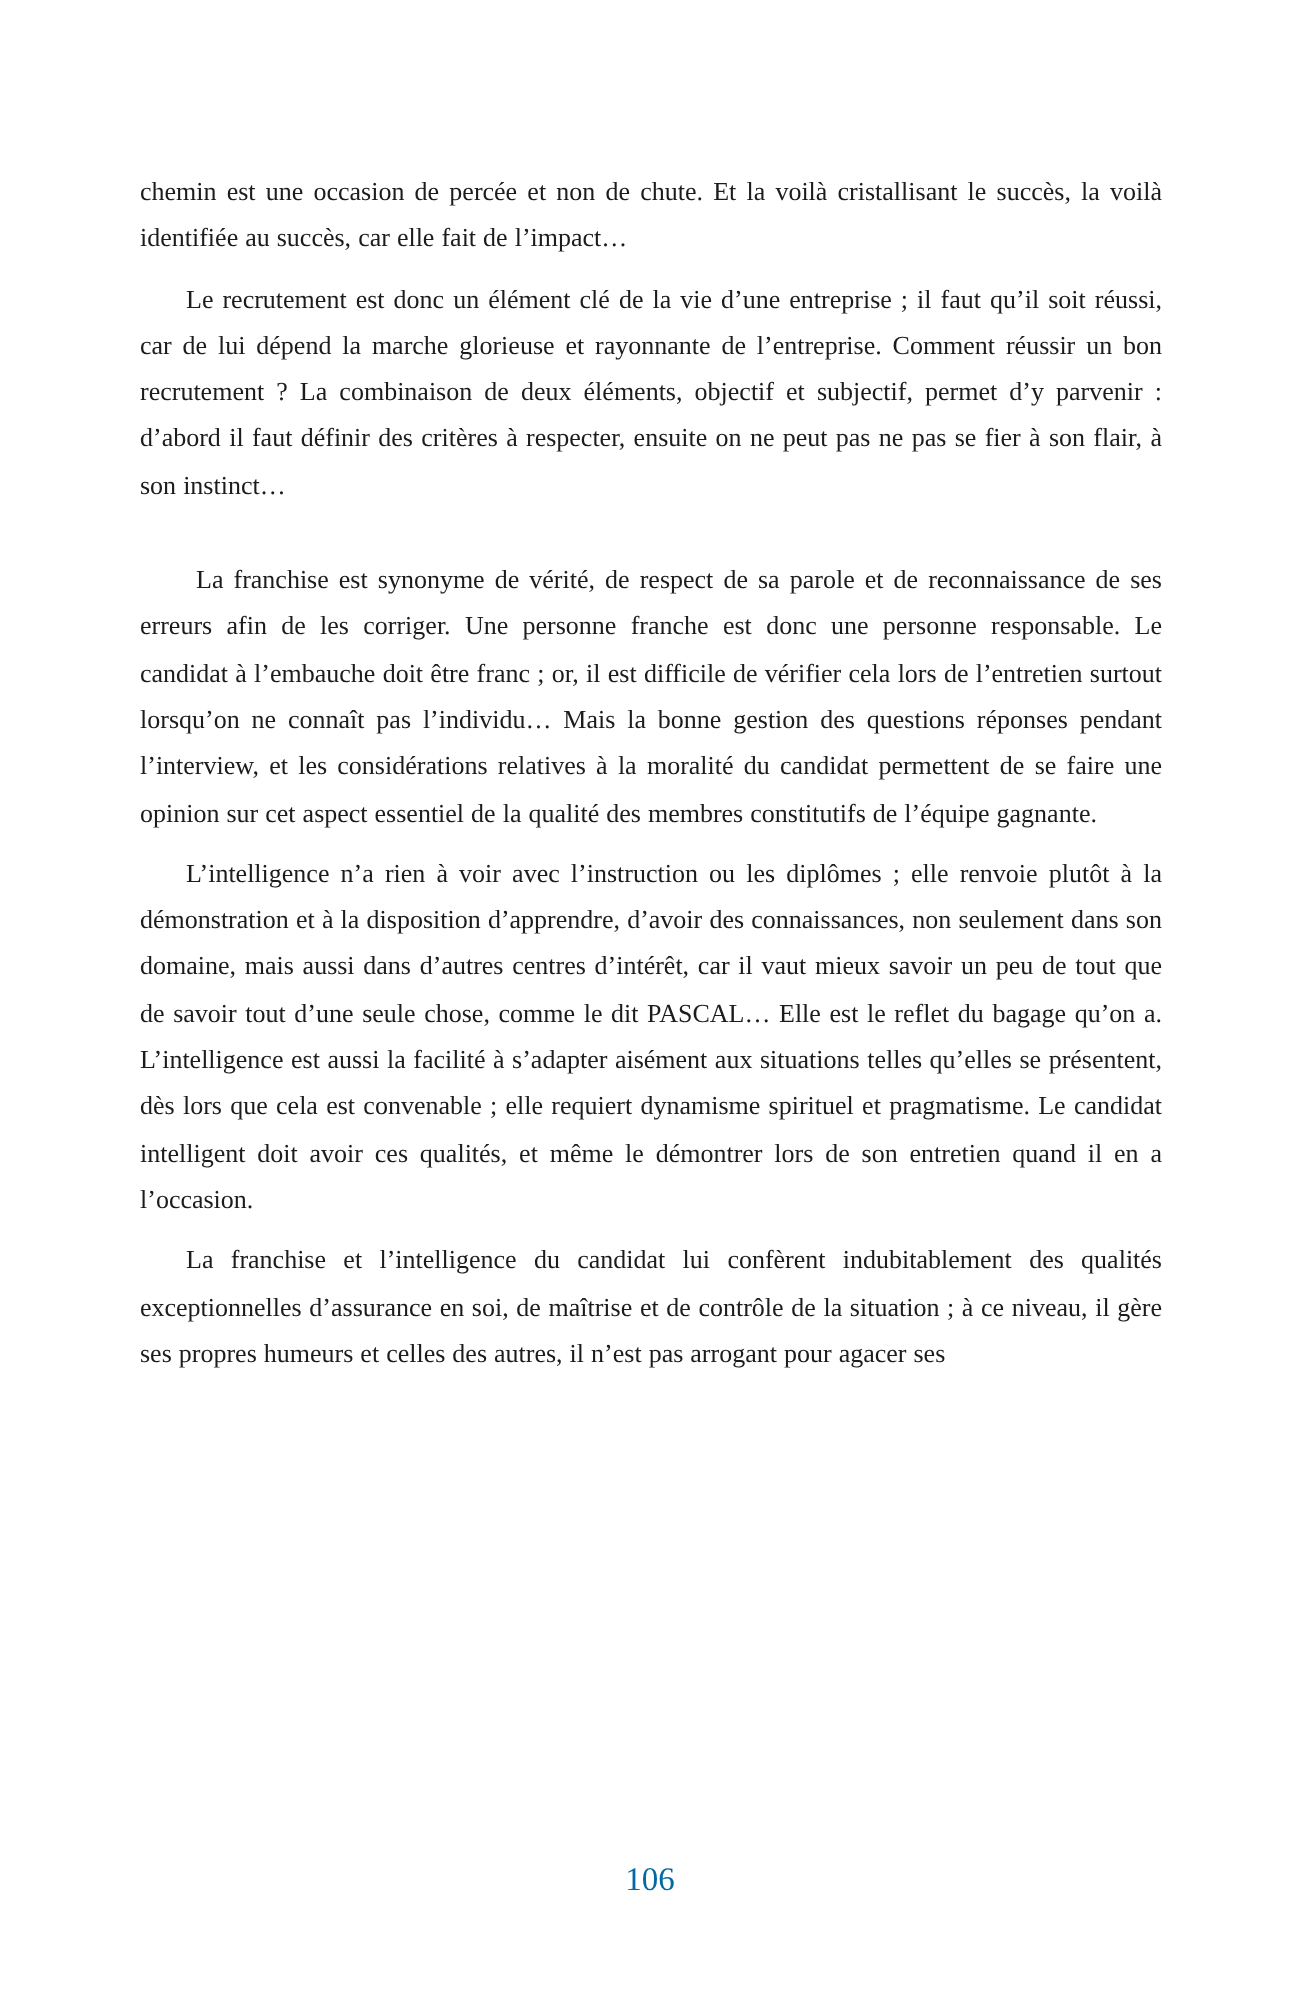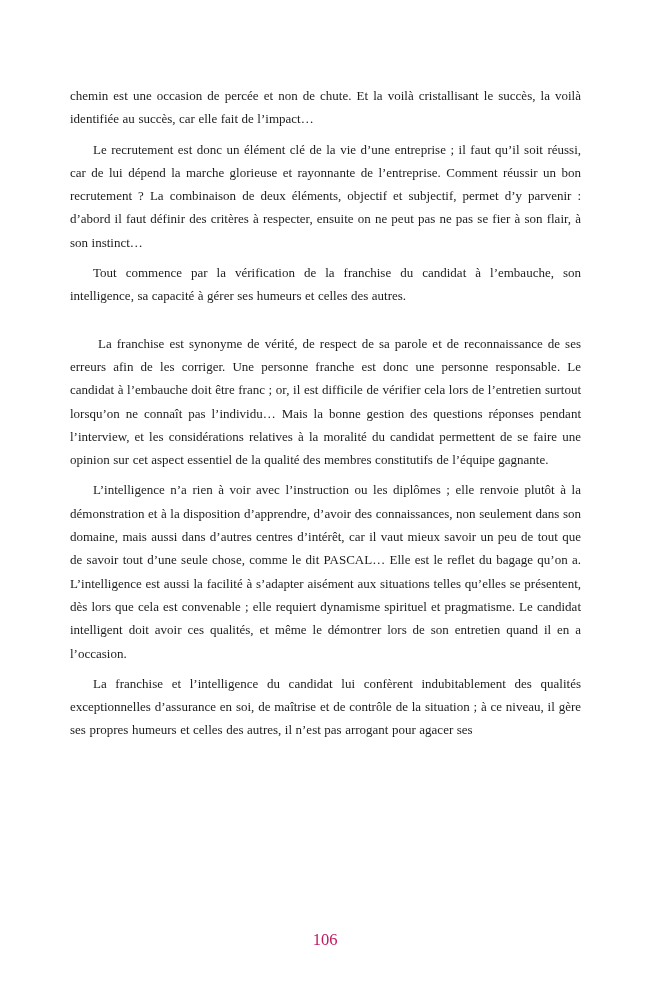--- a/index.html
+++ b/index.html
@@ -48,29 +48,28 @@
     margin-bottom: 0;
   }
   .folio {
     position: absolute;
     left: 0;
     top: 930px;
     width: 100%;
     text-align: center;
     font-family: "Liberation Serif", "DejaVu Serif", serif;
     font-size: 16.5px;
-    color: #be185d;
+    color: #0369a1;
   }
 </style>
 </head>
 <body>
 
 <div class="page">
   <div class="text-block">
     <p class="no-indent">chemin est une occasion de percée et non de chute. Et la voilà cristallisant le succès, la voilà identifiée au succès, car elle fait de l’impact…</p>
     <p>Le recrutement est donc un élément clé de la vie d’une entreprise ; il faut qu’il soit réussi, car de lui dépend la marche glorieuse et rayonnante de l’entreprise. Comment réussir un bon recrutement ? La combinaison de deux éléments, objectif et subjectif, permet d’y parvenir : d’abord il faut définir des critères à respecter, ensuite on ne peut pas ne pas se fier à son flair, à son instinct…</p>
-    <p>Tout commence par la vérification de la franchise du candidat à l’embauche, son intelligence, sa capacité à gérer ses humeurs et celles des autres.</p>
     <p class="deep-indent">La franchise est synonyme de vérité, de respect de sa parole et de reconnaissance de ses erreurs afin de les corriger. Une personne franche est donc une personne responsable. Le candidat à l’embauche doit être franc ; or, il est difficile de vérifier cela lors de l’entretien surtout lorsqu’on ne connaît pas l’individu… Mais la bonne gestion des questions réponses pendant l’interview, et les considérations relatives à la moralité du candidat permettent de se faire une opinion sur cet aspect essentiel de la qualité des membres constitutifs de l’équipe gagnante.</p>
     <p>L’intelligence n’a rien à voir avec l’instruction ou les diplômes ; elle renvoie plutôt à la démonstration et à la disposition d’apprendre, d’avoir des connaissances, non seulement dans son domaine, mais aussi dans d’autres centres d’intérêt, car il vaut mieux savoir un peu de tout que de savoir tout d’une seule chose, comme le dit PASCAL… Elle est le reflet du bagage qu’on a. L’intelligence est aussi la facilité à s’adapter aisément aux situations telles qu’elles se présentent, dès lors que cela est convenable ; elle requiert dynamisme spirituel et pragmatisme. Le candidat intelligent doit avoir ces qualités, et même le démontrer lors de son entretien quand il en a l’occasion.</p>
     <p>La franchise et l’intelligence du candidat lui confèrent indubitablement des qualités exceptionnelles d’assurance en soi, de maîtrise et de contrôle de la situation ; à ce niveau, il gère ses propres humeurs et celles des autres, il n’est pas arrogant pour agacer ses</p>
   </div>
   <div class="folio">106</div>
 </div>
 
 </body></html>

